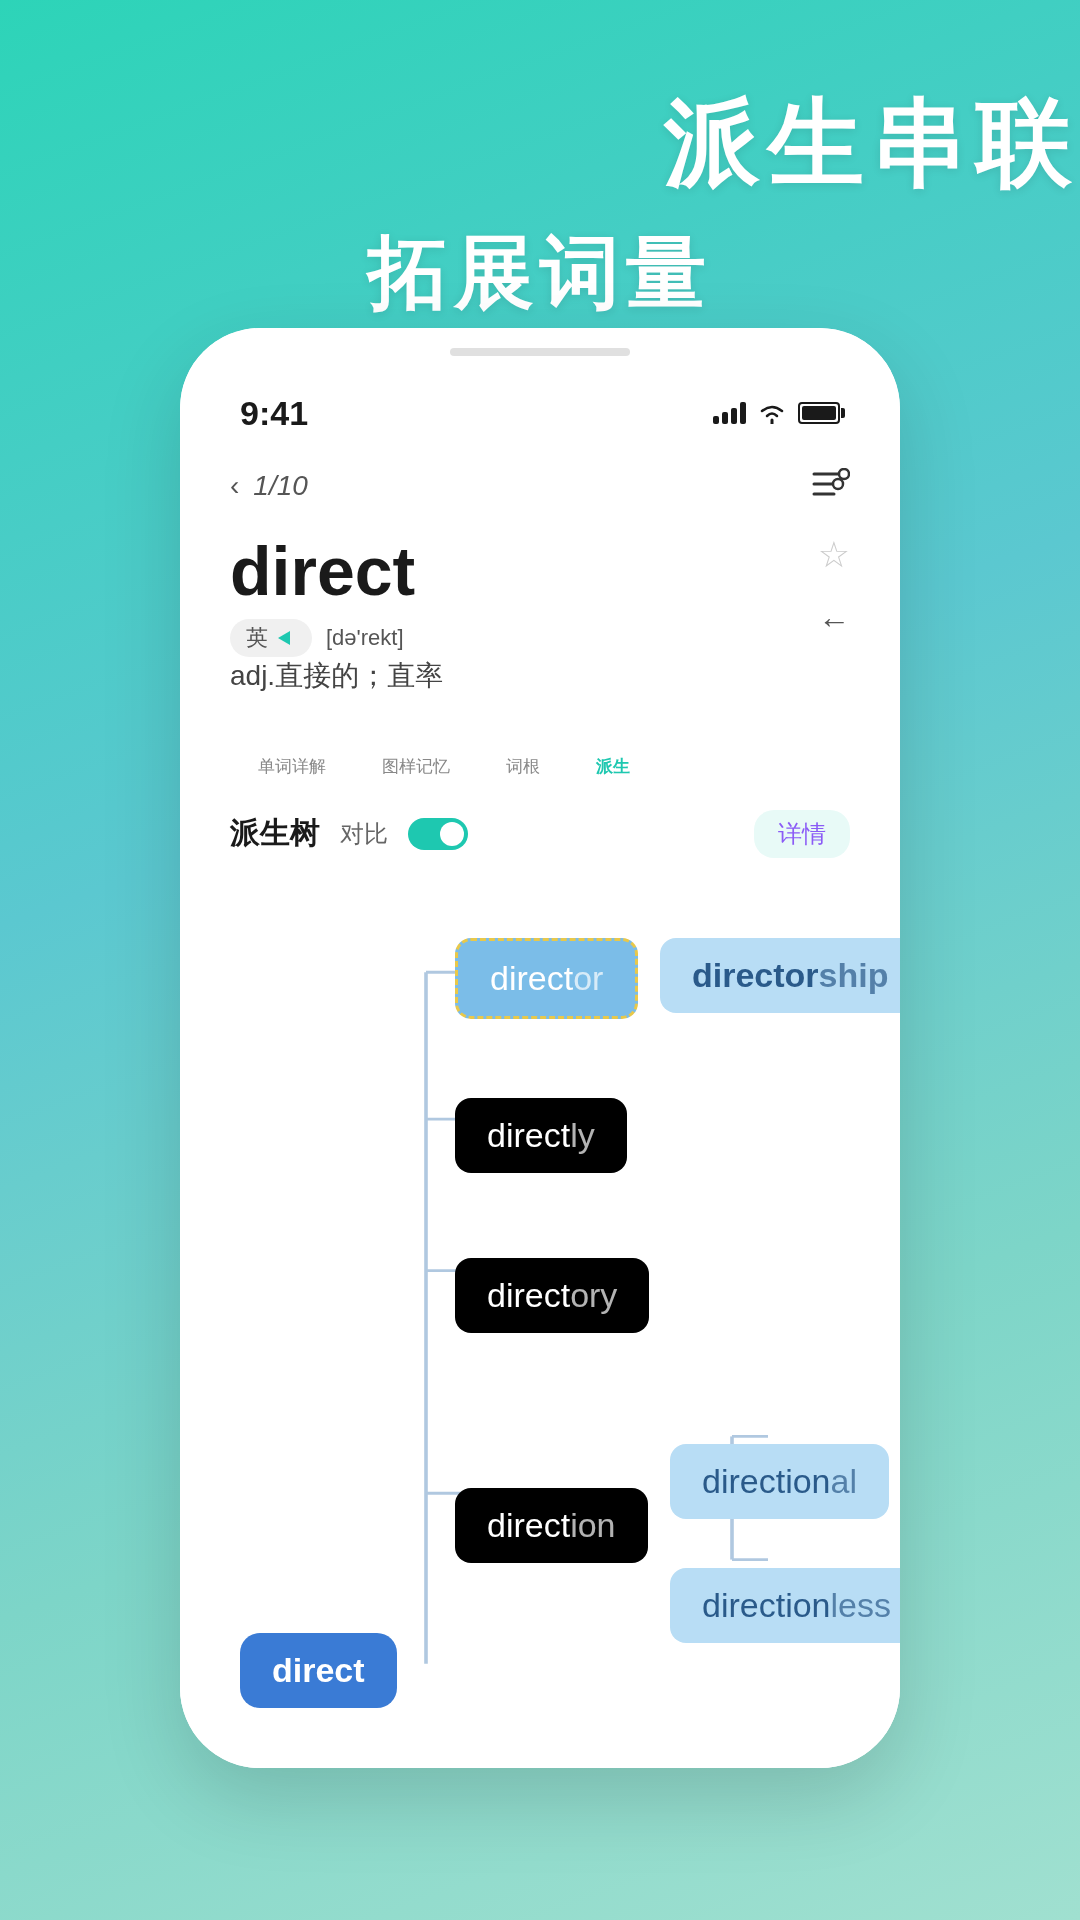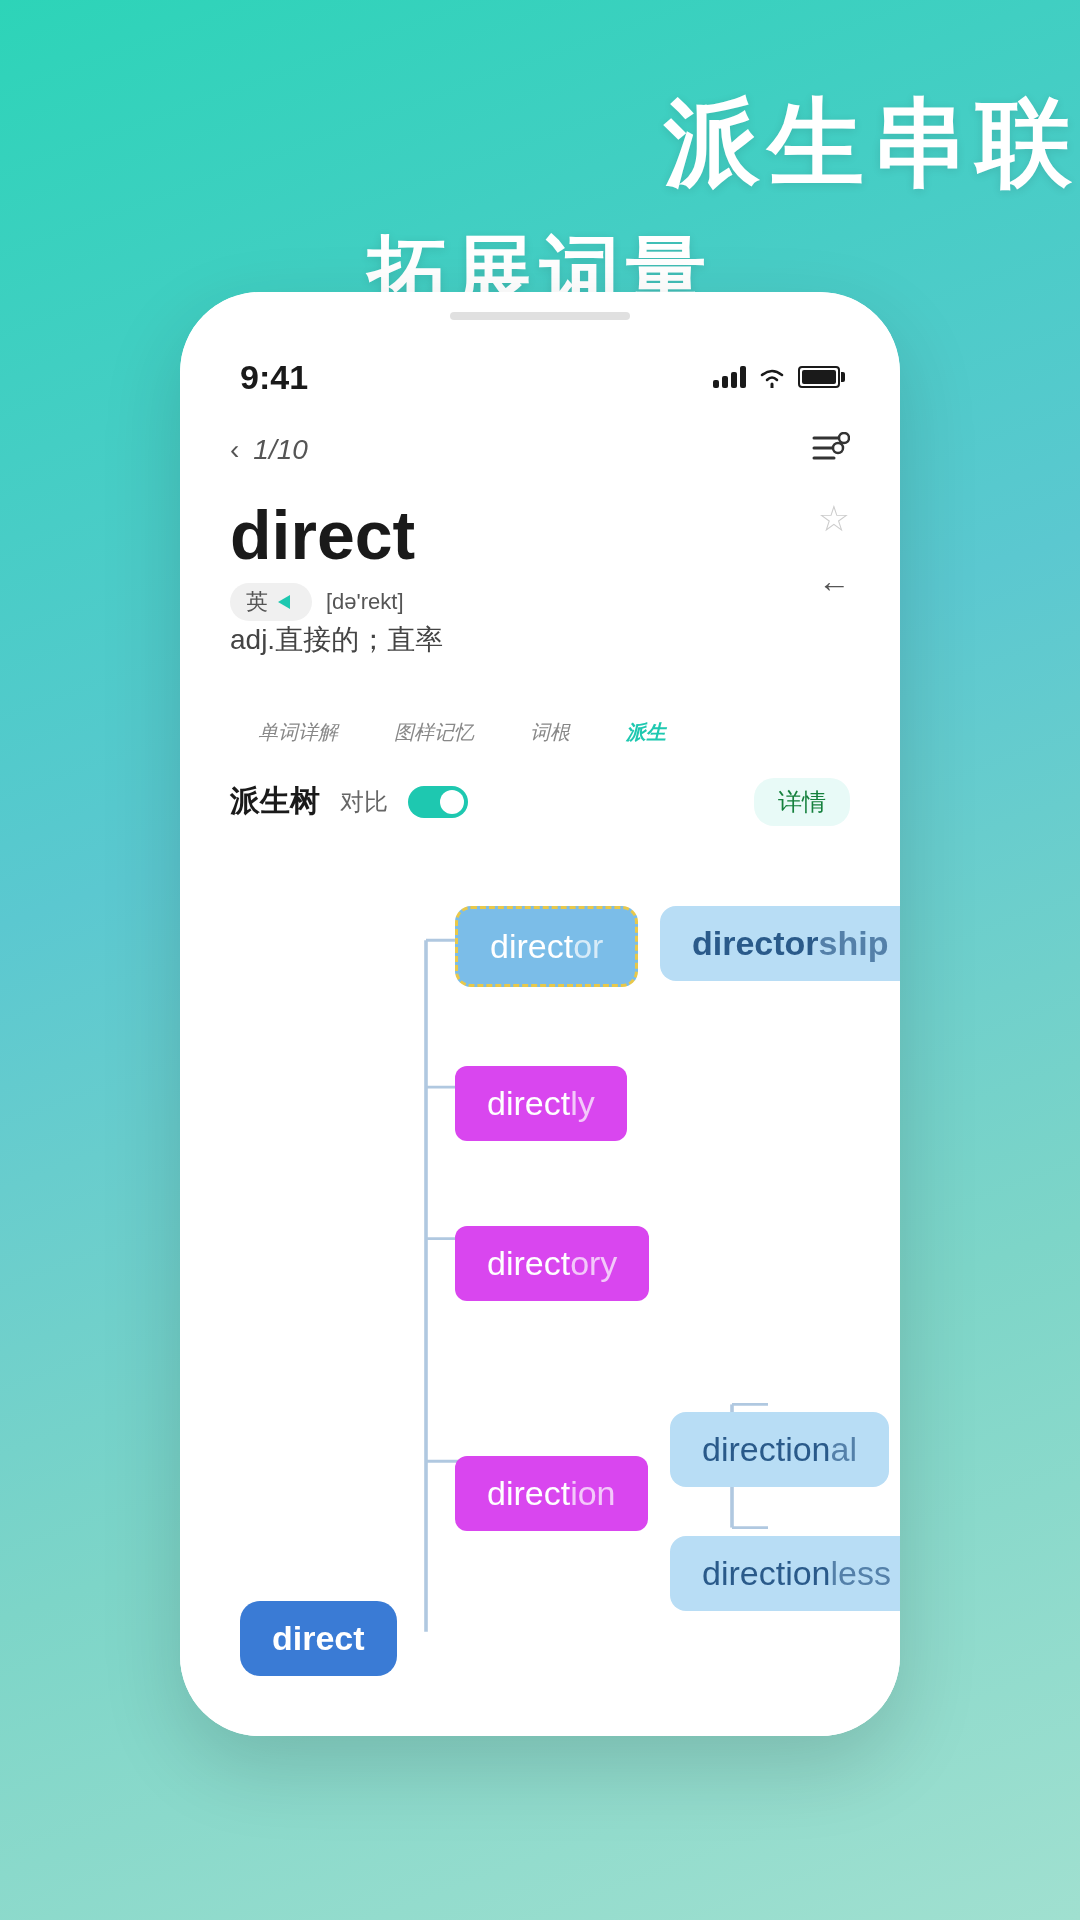--- a/index.html
+++ b/index.html
@@ -31,21 +31,21 @@
       font-size: 80px;
       font-weight: 700;
       letter-spacing: 6px;
       margin-top: 10px;
       text-shadow: 0 2px 10px rgba(0,0,0,0.1);
     }
 
     
     .phone-mockup {
       position: absolute;
-      top: 292px;
+      top: 328px;
       left: 50%;
       transform: translateX(-50%);
       width: 720px;
       background: white;
       border-radius: 80px;
       box-shadow: 0 30px 80px rgba(0,0,0,0.15);
       overflow: hidden;
     }
 
     
@@ -209,25 +209,24 @@
     
     .tabs-row {
       display: flex;
       gap: 0;
       margin-top: 28px;
       padding: 0 50px 0;
       background: white;
     }
     .tab-item {
       padding: 12px 28px;
-      font-size: 20px;
+      font-size: 17px;
       color: #888;
       border-radius: 30px;
       cursor: pointer;
-      font-style: italic;
     }
     .tab-item.active {
       color: #1ec8b0;
       font-weight: 600;
     }
 
     
     .tree-header {
       display: flex;
       align-items: center;
@@ -262,21 +261,21 @@
       position: absolute;
       right: 4px;
       top: 4px;
       width: 24px;
       height: 24px;
       background: white;
       border-radius: 50%;
     }
     .detail-btn {
       background: #e8faf7;
-      color: #15803d;
+      color: #8b5cf6;
       border-radius: 20px;
       padding: 8px 24px;
       font-size: 24px;
     }
 
     
     .tree-content {
       background: white;
       min-height: 900px;
       padding: 40px 60px 60px;
@@ -298,23 +297,22 @@
 
     .node-root {
       background: #3a7bd5;
       color: white;
       font-weight: 700;
       border-radius: 20px;
       left: 60px;
       bottom: 60px;
     }
     .node-blue {
-      background: #d946ef;
+      background: #000000;
       color: white;
-      border-radius: 12px;
     }
     .node-blue-dashed {
       background: #7bbde8;
       color: white;
       border: 3px dashed #e8c84a;
     }
     .node-light {
       background: #b8ddf5;
       color: #2a5a8a;
     }

